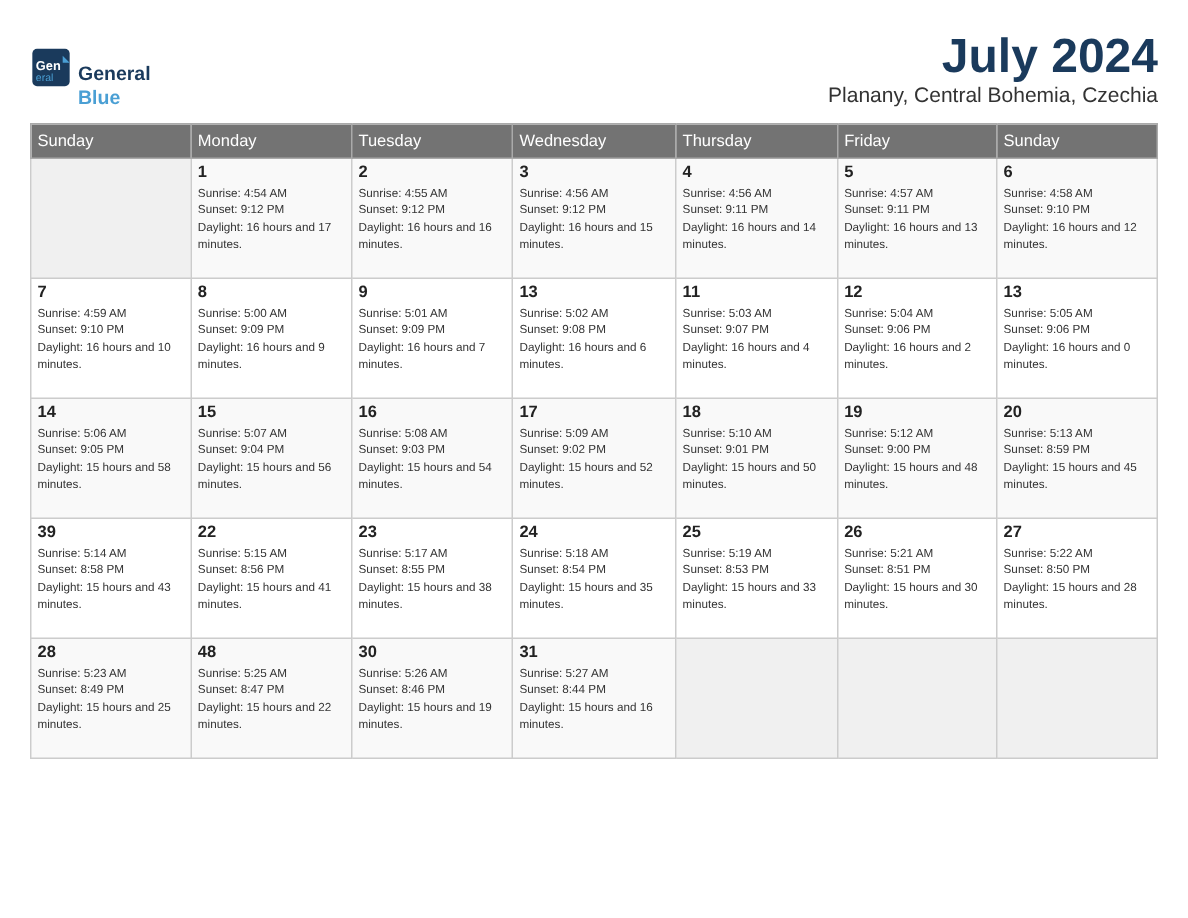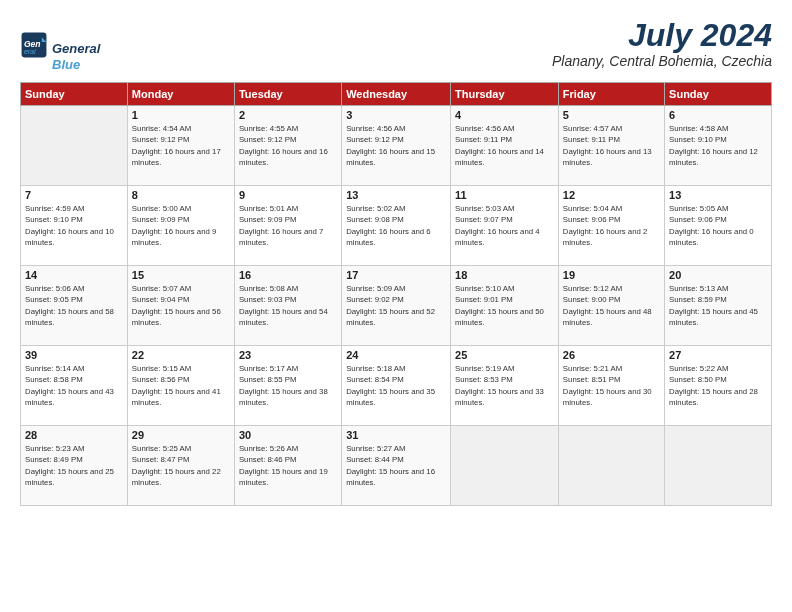--- a/index.html
+++ b/index.html
@@ -11,23 +11,22 @@
       overflow: hidden;
     }
     .page {
       width: 792px;
       height: 612px;
       padding: 18px 20px 12px 20px;
     }
     .header {
       display: flex;
       justify-content: space-between;
-      align-items: flex-start;
+      align-items: center;
       margin-bottom: 10px;
-      font-style: italic;
     }
     .logo {
       display: flex;
       align-items: center;
       gap: 4px;
     }
     .logo-text {
       font-size: 13px;
       font-weight: bold;
       color: #1a3a5c;
@@ -51,24 +50,24 @@
     .title-block .location {
       font-size: 14px;
       color: #333;
     }
     .calendar {
       width: 100%;
       border-collapse: collapse;
       font-size: 8.5px;
     }
     .calendar thead tr th {
-      background: #b91c1c;
+      background: #737373;
       color: #fff;
       font-size: 11px;
-      font-weight: bold;
+      font-weight: normal;
       padding: 5px 4px;
       text-align: left;
       border: 1px solid #aaa;
     }
     .calendar tbody tr td {
       border: 1px solid #ccc;
       vertical-align: top;
       padding: 3px 4px;
       width: 113px;
       height: 80px;
@@ -244,21 +243,21 @@
             <div class="day-num">27</div>
             <div class="day-info">Sunrise: 5:22 AM<br>Sunset: 8:50 PM<br>Daylight: 15 hours and 28 minutes.</div>
           </td>
         </tr>
         <tr>
           <td>
             <div class="day-num">28</div>
             <div class="day-info">Sunrise: 5:23 AM<br>Sunset: 8:49 PM<br>Daylight: 15 hours and 25 minutes.</div>
           </td>
           <td>
-            <div class="day-num">29</div>
+            <div class="day-num">48</div>
             <div class="day-info">Sunrise: 5:25 AM<br>Sunset: 8:47 PM<br>Daylight: 15 hours and 22 minutes.</div>
           </td>
           <td>
             <div class="day-num">30</div>
             <div class="day-info">Sunrise: 5:26 AM<br>Sunset: 8:46 PM<br>Daylight: 15 hours and 19 minutes.</div>
           </td>
           <td>
             <div class="day-num">31</div>
             <div class="day-info">Sunrise: 5:27 AM<br>Sunset: 8:44 PM<br>Daylight: 15 hours and 16 minutes.</div>
           </td>

